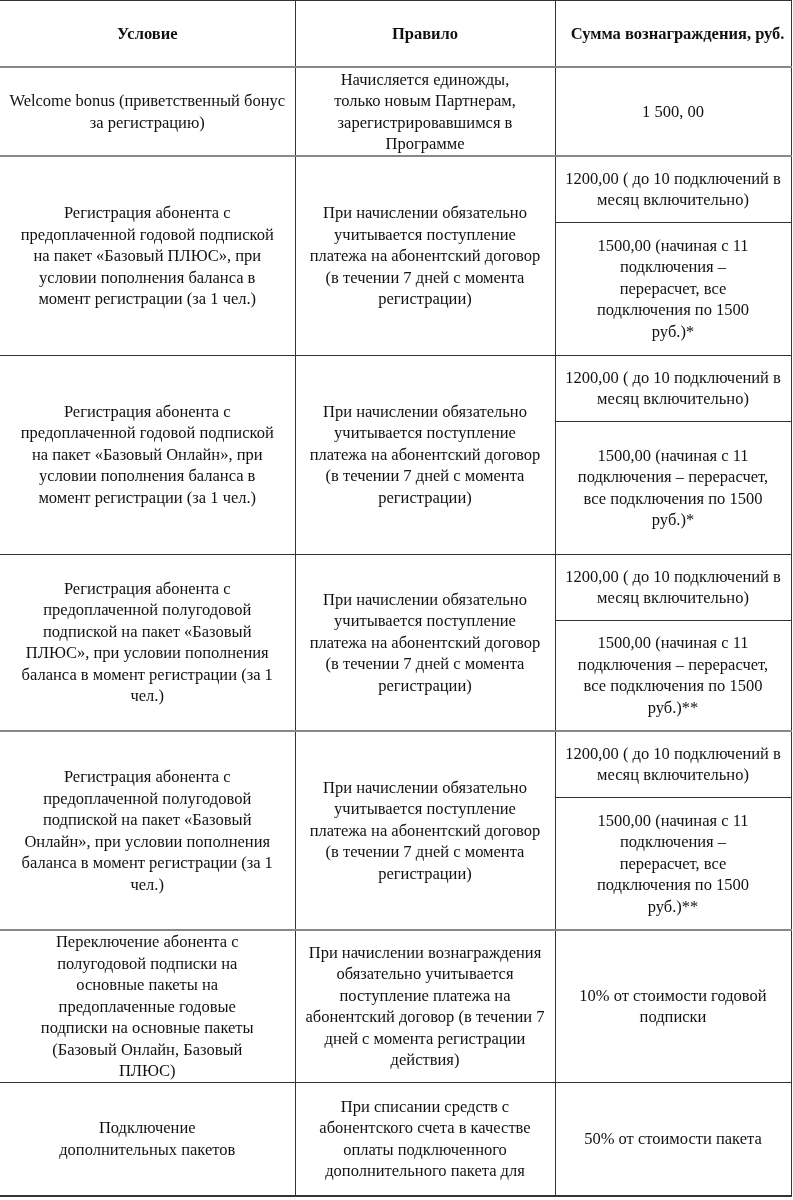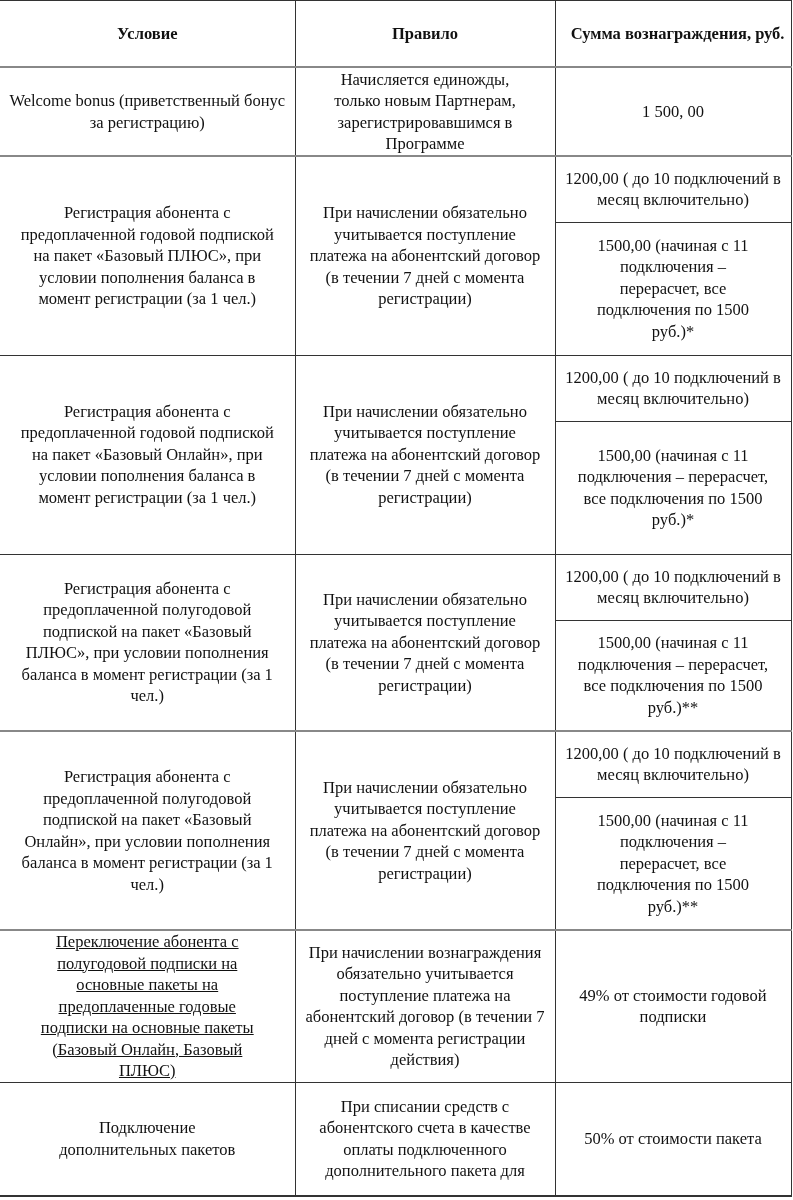--- a/index.html
+++ b/index.html
@@ -68,23 +68,23 @@
   <tr class="thick-top" style="height:66px;">
     <td rowspan="2" style="padding:0 18px;">Регистрация абонента с предоплаченной полугодовой подпиской на пакет «Базовый Онлайн», при условии пополнения баланса в момент регистрации  (за 1 чел.)</td>
     <td rowspan="2" style="padding:0 10px;">При начислении обязательно учитывается поступление платежа на абонентский договор (в течении 7 дней с момента регистрации)</td>
     <td>1200,00 ( до 10 подключений в месяц включительно)</td>
   </tr>
   <tr style="height:133px;">
     <td style="padding:0 40px;">1500,00 (начиная с 11 подключения – перерасчет, все подключения по 1500 руб.)**</td>
   </tr>
 
   <tr class="thick-top" style="height:150px;">
-    <td style="padding:0 28px;text-decoration:underline;">Переключение абонента с полугодовой подписки на основные пакеты на предоплаченные годовые подписки на основные пакеты (Базовый Онлайн, Базовый ПЛЮС)</td>
+    <td style="padding:0 28px;">Переключение абонента с полугодовой подписки на основные пакеты на предоплаченные годовые подписки на основные пакеты (Базовый Онлайн, Базовый ПЛЮС)</td>
     <td style="padding:10px 8px;">При начислении вознаграждения обязательно учитывается поступление платежа на абонентский договор (в течении 7 дней с момента регистрации действия)</td>
-    <td>49% от стоимости годовой подписки</td>
+    <td>10% от стоимости годовой подписки</td>
   </tr>
 
   <tr class="last" style="height:114px;">
     <td style="padding:0 40px;">Подключение дополнительных пакетов</td>
     <td style="padding:0 20px;">При списании средств с абонентского счета в качестве оплаты подключенного дополнительного пакета для</td>
     <td>50% от стоимости пакета</td>
   </tr>
 </tbody>
   </table>
 

